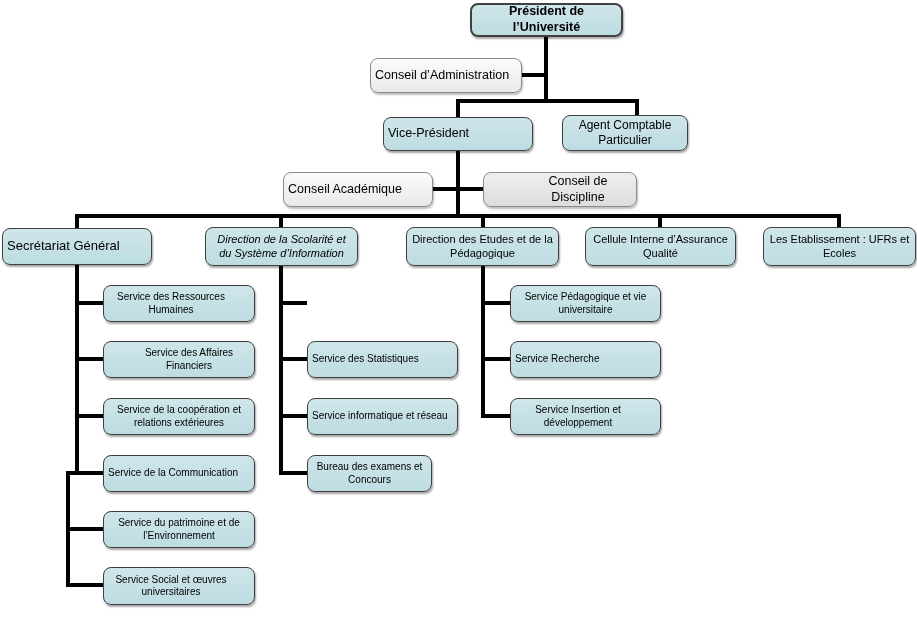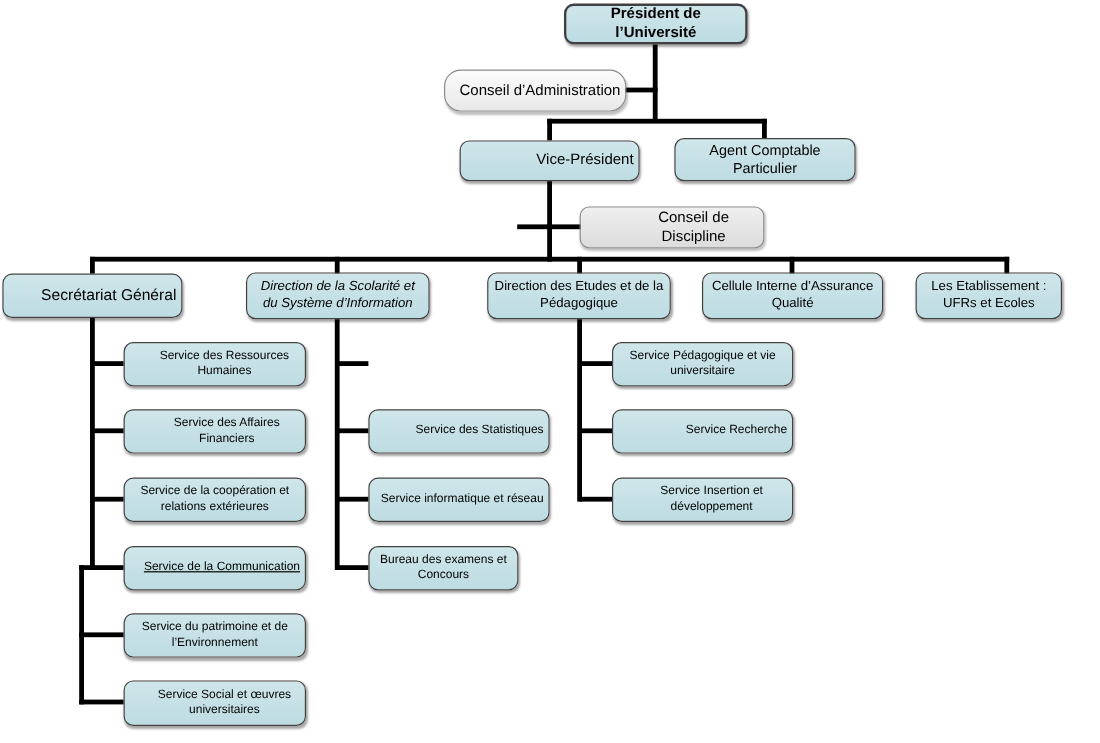--- a/index.html
+++ b/index.html
@@ -3,21 +3,21 @@
 <meta charset="utf-8">
 <style>
   html,body { margin:0; padding:0; background:#ffffff; }
   #canvas {
     position:relative; width:917px; height:619px;
     background:#ffffff; overflow:hidden;
     font-family:"Liberation Sans", sans-serif; color:#000;
   }
   .box {
     position:absolute; box-sizing:border-box;
-    display:flex; align-items:center; justify-content:flex-end;
+    display:flex; align-items:center; justify-content:flex-start;
     text-align:center; border-radius:8px; line-height:1.25;
     padding:2px 4px;
   }
   .blue {
     background:linear-gradient(180deg,#cfe6ea 0%,#bddce2 100%);
     border:1.4px solid #404040;
     box-shadow:1px 2px 2px rgba(0,0,0,0.35);
   }
   .gray {
     background:linear-gradient(180deg,#fbfbfb 0%,#e9e9e9 100%);
@@ -74,59 +74,62 @@
   <div class="ln" style="left:281px;top:471px;width:26px;height:4px;"></div>
 
   <div class="ln" style="left:481px;top:266px;width:4px;height:152px;"></div>
   <div class="ln" style="left:483px;top:301px;width:27px;height:4px;"></div>
   <div class="ln" style="left:483px;top:357px;width:27px;height:4px;"></div>
   <div class="ln" style="left:483px;top:414px;width:27px;height:4px;"></div>
 
   <div class="box blue f-pres" style="left:470px;top:3px;width:153px;height:34px;border-width:2px;">
     <span>Président de l’Université</span>
   </div>
-  <div class="box gray f-adv" style="left:370px;top:58px;width:152px;height:35px;border-radius:14px;">
+  <div class="box gray f-adv" style="left:370px;top:58px;width:152px;height:35px;">
     <span>Conseil d’Administration</span>
   </div>
   <div class="box blue f-adv" style="left:383px;top:117px;width:150px;height:34px;">
     <span>Vice-Président</span>
   </div>
-  <div class="box blue" style="left:562px;top:115px;width:151px;height:36px;font-size:12px;">
+  <div class="box blue" style="left:562px;top:115px;width:126px;height:36px;font-size:12px;">
     <span>Agent Comptable Particulier</span>
+  </div>
+  <div class="box gray f-adv" style="left:283px;top:172px;width:150px;height:35px;">
+    <span>Conseil Académique</span>
   </div>
   <div class="box gray2 f-adv" style="left:483px;top:172px;width:154px;height:35px;">
     <span>Conseil de Discipline</span>
   </div>
 
   <div class="box blue f-sg" style="left:2px;top:228px;width:150px;height:37px;">
     <span>Secrétariat Général</span>
   </div>
   <div class="box blue f-dept" style="left:205px;top:227px;width:153px;height:39px;font-style:italic;">
     <span>Direction de la Scolarité et du Système d’Information</span>
   </div>
   <div class="box blue f-dept" style="left:406px;top:227px;width:153px;height:39px;">
     <span>Direction des Etudes et de la Pédagogique</span>
   </div>
   <div class="box blue f-dept" style="left:585px;top:227px;width:151px;height:39px;">
     <span>Cellule Interne d’Assurance Qualité</span>
   </div>
-  <div class="box blue f-dept" style="left:763px;top:227px;width:122px;height:39px;">
+  <div class="box blue f-dept" style="left:763px;top:227px;width:153px;height:39px;">
     <span>Les Etablissement : UFRs et Ecoles</span>
   </div>
 
   <div class="box blue f-svc" style="left:103px;top:285px;width:152px;height:37px;">
     <span class="narrow">Service des Ressources Humaines</span>
   </div>
   <div class="box blue f-svc" style="left:103px;top:341px;width:152px;height:37px;padding-left:24px;">
     <span>Service des Affaires Financiers</span>
   </div>
   <div class="box blue f-svc" style="left:103px;top:398px;width:152px;height:37px;">
     <span>Service de la coopération et relations extérieures</span>
   </div>
-  <div class="box blue f-svc" style="left:103px;top:455px;width:152px;height:37px;text-decoration:underline;">
+  <div class="box blue f-svc" style="left:103px;top:455px;width:152px;height:37px;">
     <span>Service de la Communication</span>
   </div>
   <div class="box blue f-svc" style="left:103px;top:511px;width:152px;height:37px;">
     <span>Service du patrimoine et de l’Environnement</span>
   </div>
   <div class="box blue f-svc" style="left:103px;top:567px;width:152px;height:38px;">
     <span class="narrow">Service Social et œuvres universitaires</span>
   </div>
 
   <div class="box blue f-svc" style="left:307px;top:341px;width:151px;height:37px;">

